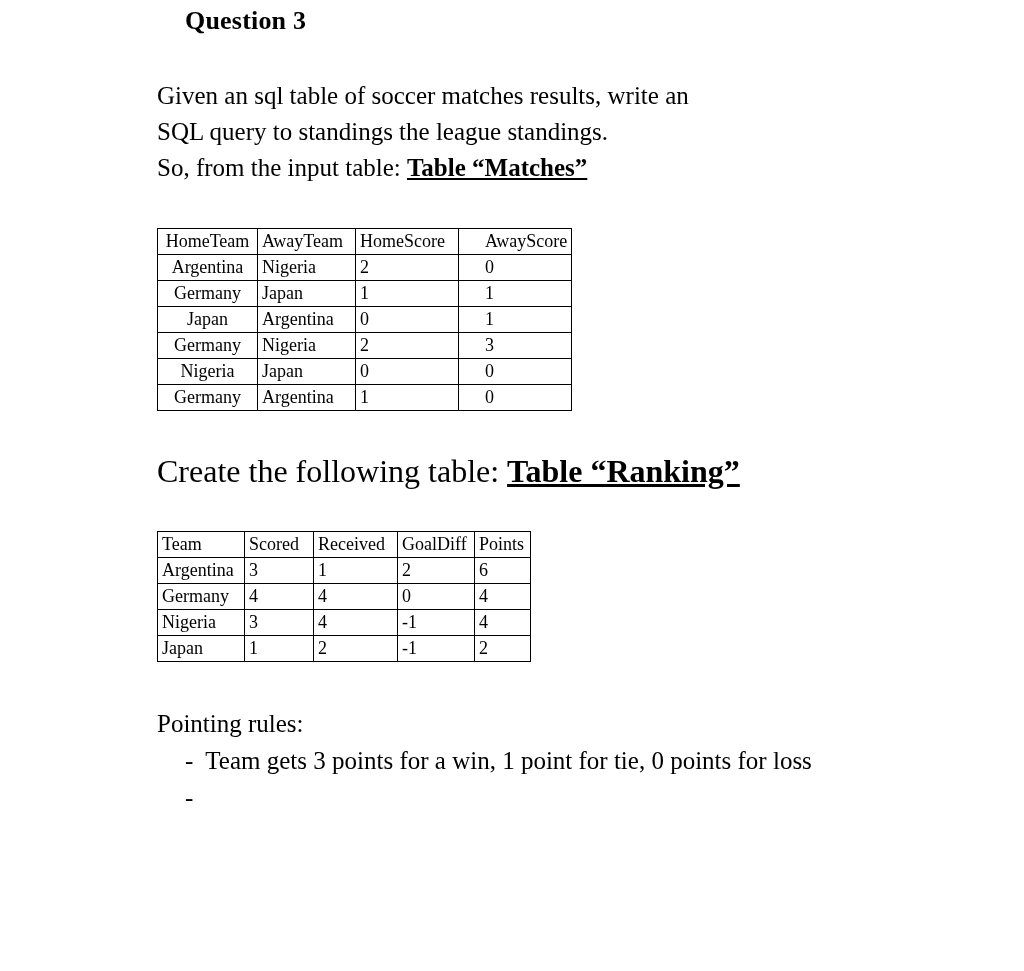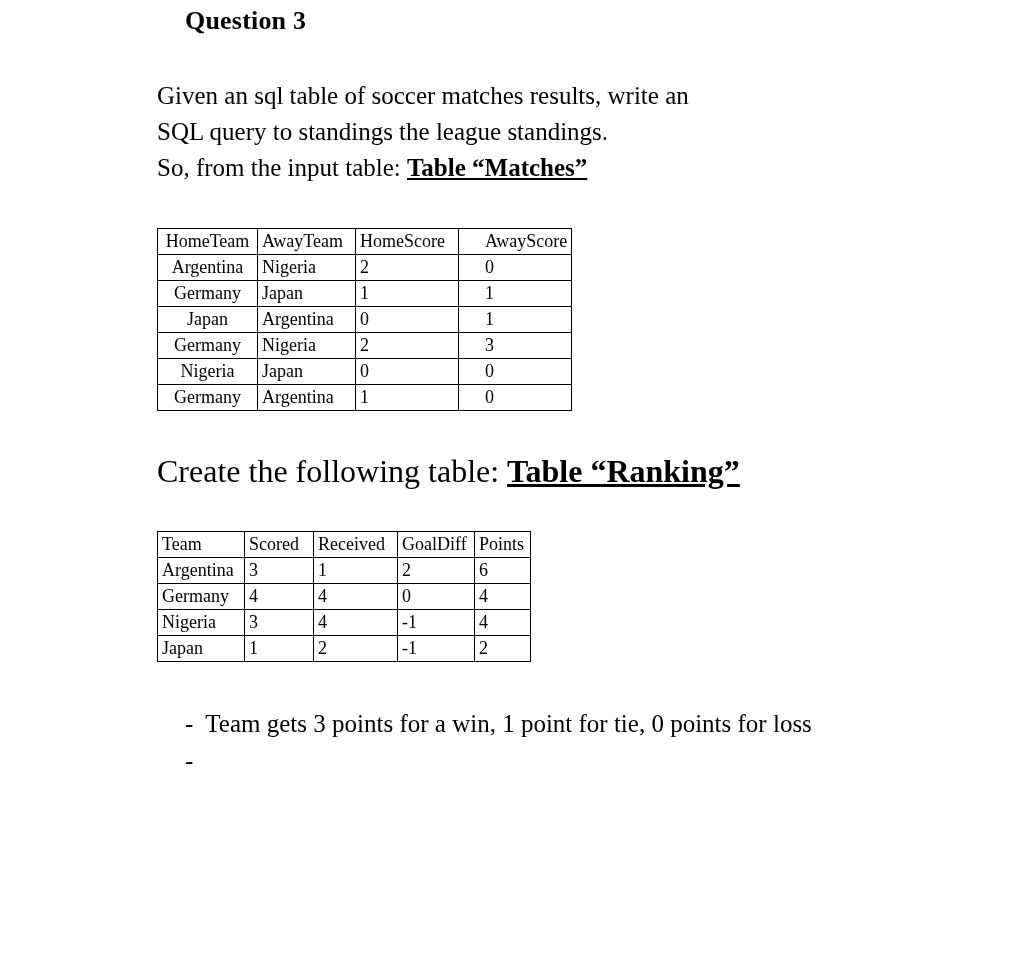--- a/index.html
+++ b/index.html
@@ -185,20 +185,21 @@
           <td>Japan</td>
           <td>1</td>
           <td>2</td>
           <td>-1</td>
           <td>2</td>
         </tr>
       </tbody>
     </table>
 
   <div class="rules">
+    <p class="rules-title">Pointing rules:</p>
     <div class="rule">
       <span class="dash">-</span>
       <span class="rule-text">Team gets 3 points for a win, 1 point for tie, 0 points for loss</span>
     </div>
     <div class="rule">
       <span class="dash">-</span>
     </div>
   </div>
 
 </div>

